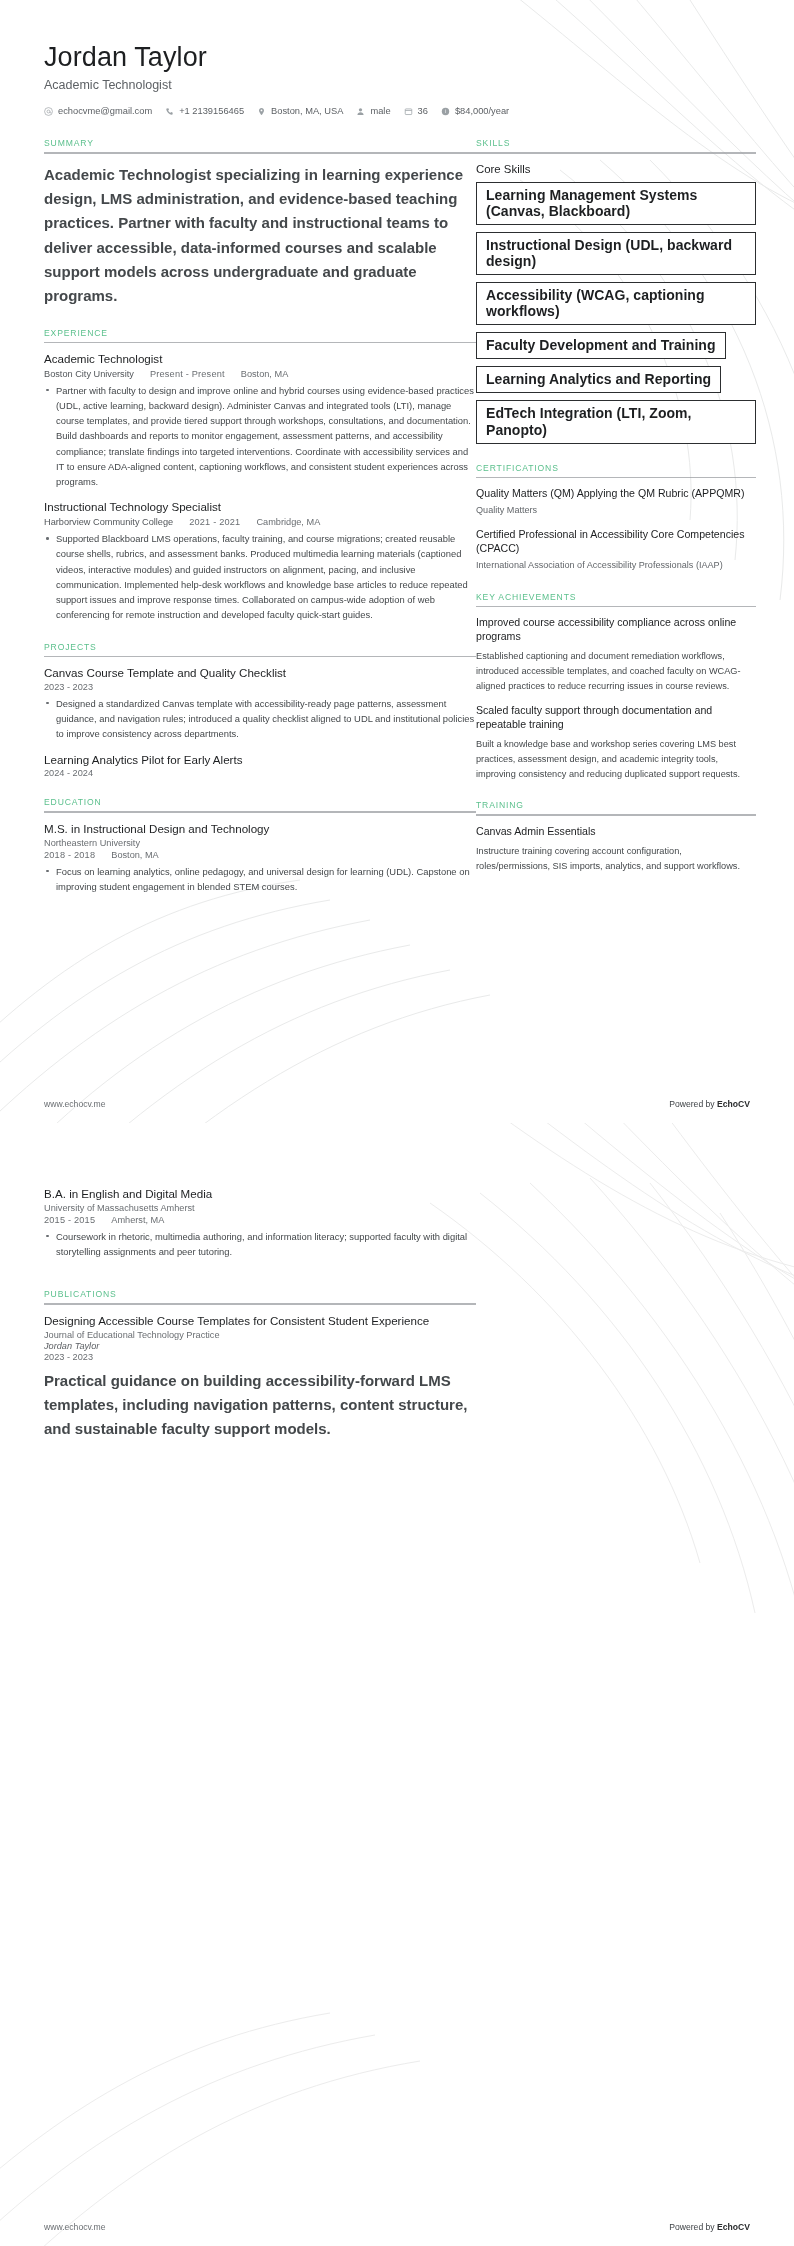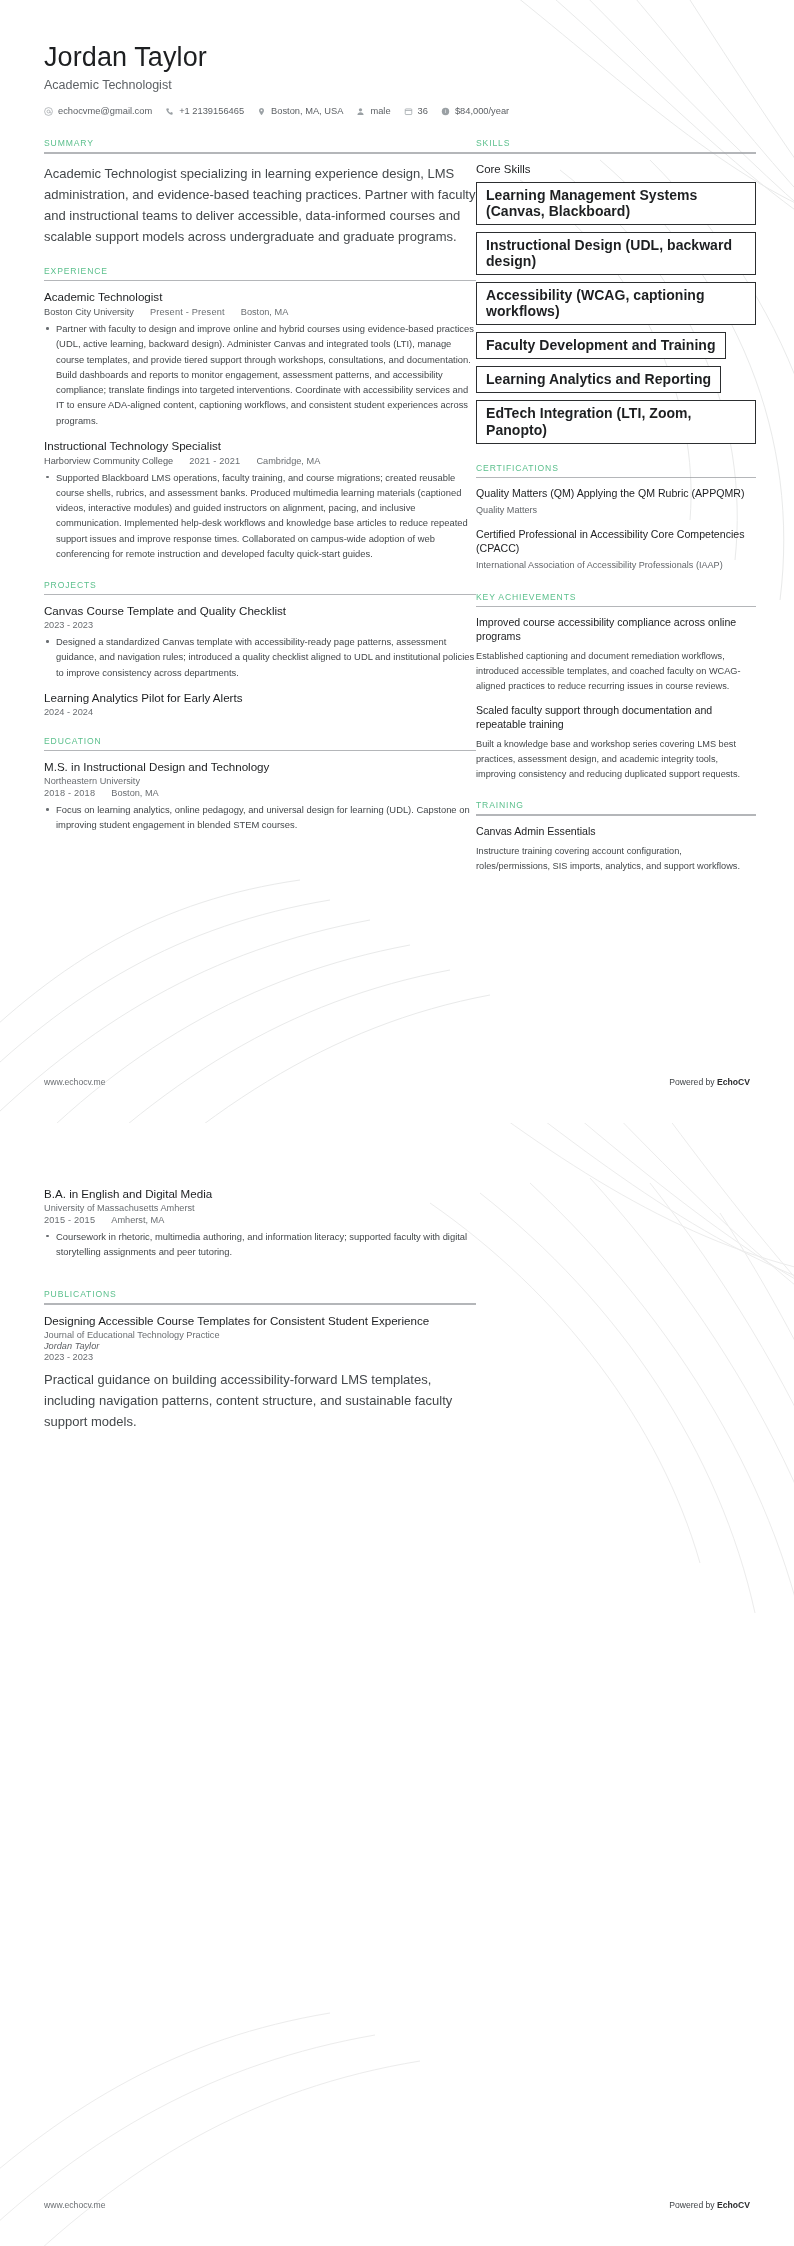--- a/index.html
+++ b/index.html
@@ -77,23 +77,24 @@
   }
   .section-rule {
     margin-top: 4px;
     height: 1.4px;
     background: #9b9ea1;
     opacity: .75;
   }
   .section-body { padding-top: 9px; }
 
   p.para {
-    font-size: 13px;
+    font-size: 15px;
     line-height: 1.62;
     color: #44484b;
+    font-weight: bold;
   }
 
   
   .entry { margin-bottom: 11px; }
   .entry:last-child { margin-bottom: 0; }
   .entry-title {
     font-size: 11.6px;
     font-weight: 400;
     color: #1d1f21;
     line-height: 1.28;
@@ -174,21 +175,21 @@
     color: #44484b;
   }
 
   .pub-authors { font-style: italic; font-size: 9.2px; color: #5d6165; margin-top: 1px; }
 
   
   .page-footer {
     position: absolute;
     left: 44px;
     right: 44px;
-    bottom: 36px;
+    bottom: 14px;
     display: flex;
     align-items: center;
     justify-content: space-between;
     font-size: 8.6px;
     color: #6a6e72;
     z-index: 2;
   }
   .footer-brand { color: #3f4347; }
   .footer-brand b { font-weight: 700; color: #2a2c2e; }
 </style>

